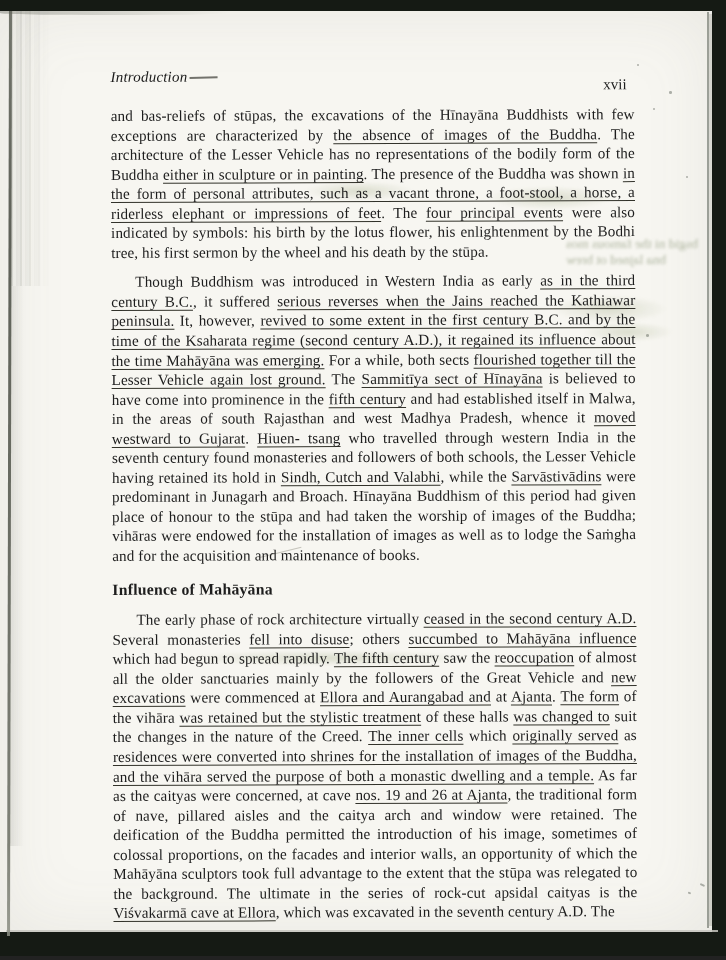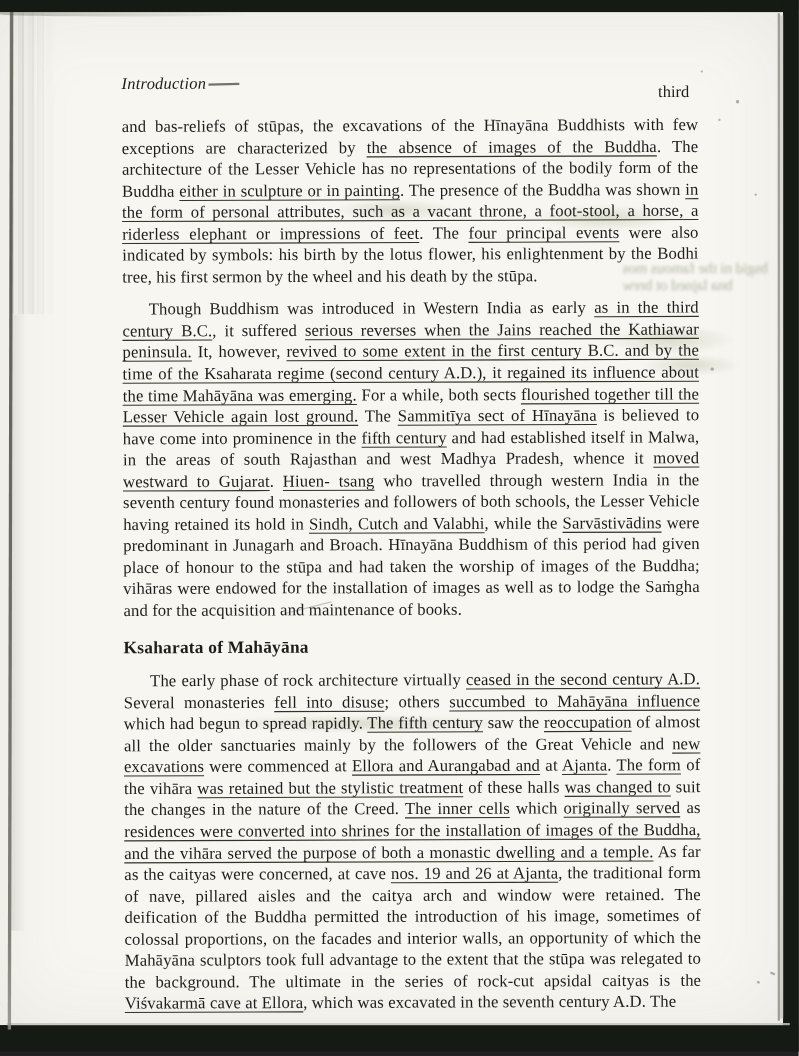--- a/index.html
+++ b/index.html
@@ -102,23 +102,23 @@
   <div class="speck sp-3"></div>
   <div class="speck sp-4"></div>
   <div class="speck sp-5"></div>
   <div class="speck sp-6"></div>
   <div class="speck sp-7"></div>
   <div class="scratch"></div>
 
   <div class="content">
     <div class="page-header">
       <span class="running-title"><span>Introduction</span><span class="pen-stroke"></span></span>
-      <span class="folio">third</span>
+      <span class="folio">xvii</span>
     </div>
     <div class="page-body">
         <p class=""><span>and bas-reliefs of stūpas, the excavations of the Hīnayāna Buddhists with few exceptions are characterized by </span><span class="u">the absence of images of the Buddha</span><span>. The architecture of the Lesser Vehicle has no representations of the bodily form of the Buddha </span><span class="u">either in sculpture or in painting</span><span>. The presence of the Buddha was shown </span><span class="u">in the form of personal attributes, such as a vacant throne, a foot-stool, a horse, a riderless elephant or impressions of feet</span><span>. The </span><span class="u">four principal events</span><span> were also indicated by symbols: his birth by the lotus flower, his enlightenment by the Bodhi tree, his first sermon by the wheel and his death by the stūpa.</span></p>
         <p class="indent"><span>Though Buddhism was introduced in Western India as early </span><span class="u">as in the third century B.C.</span><span>, it suffered </span><span class="u">serious reverses when the Jains reached the Kathiawar peninsula.</span><span> It, however, </span><span class="u">revived to some extent in the first century B.C. and by the time of the Ksaharata regime (second century A.D.), it regained its influence about the time Mahāyāna was emerging.</span><span> For a while, both sects </span><span class="u">flourished together till the Lesser Vehicle again lost ground.</span><span> The </span><span class="u">Sammitīya sect of Hīnayāna</span><span> is believed to have come into prominence in the </span><span class="u">fifth century</span><span> and had established itself in Malwa, in the areas of south Rajasthan and west Madhya Pradesh, whence it </span><span class="u">moved westward to Gujarat</span><span>. </span><span class="u">Hiuen- tsang</span><span> who travelled through western India in the seventh century found monasteries and followers of both schools, the Lesser Vehicle having retained its hold in </span><span class="u">Sindh, Cutch and Valabhi</span><span>, while the </span><span class="u i">Sarvāstivādins</span><span> were predominant in Junagarh and Broach. Hīnayāna Buddhism of this period had given place of honour to the stūpa and had taken the worship of images of the Buddha; vihāras were endowed for the installation of images as well as to lodge the Saṁgha and for the acquisition and maintenance of books.</span></p>
-        <h2 class="heading"><span>Ksaharata of Mahāyāna</span></h2>
+        <h2 class="heading"><span>Influence of Mahāyāna</span></h2>
         <p class="indent"><span>The early phase of rock architecture virtually </span><span class="u">ceased in the second century A.D.</span><span> Several monasteries </span><span class="u">fell into disuse</span><span>; others </span><span class="u">succumbed to Mahāyāna influence</span><span> which had begun to spread rapidly. </span><span class="u">The fifth century</span><span> saw the </span><span class="u">reoccupation</span><span> of almost all the older sanctuaries mainly by the followers of the Great Vehicle and </span><span class="u">new excavations</span><span> were commenced at </span><span class="u">Ellora and Aurangabad and</span><span> at </span><span class="u">Ajanta</span><span>. </span><span class="u">The form</span><span> of the vihāra </span><span class="u">was retained but the stylistic treatment</span><span> of these halls </span><span class="u">was changed to</span><span> suit the changes in the nature of the Creed. </span><span class="u">The inner cells</span><span> which </span><span class="u">originally served</span><span> as </span><span class="u">residences were converted into shrines for the installation of images of the Buddha, and the vihāra served the purpose of both a monastic dwelling and a temple.</span><span> As far as the caityas were concerned, at cave </span><span class="u">nos. 19 and 26 at Ajanta</span><span>, the traditional form of nave, pillared aisles and the caitya arch and window were retained. The deification of the Buddha permitted the introduction of his image, sometimes of colossal proportions, on the facades and interior walls, an opportunity of which the Mahāyāna sculptors took full advantage to the extent that the stūpa was relegated to the background. The ultimate in the series of rock-cut apsidal caityas is the </span><span class="u">Viśvakarmā cave at Ellora</span><span>, which was excavated in the seventh century A.D. The</span></p>
       </div>
   </div>
 
 </div>
 
 </body></html>

